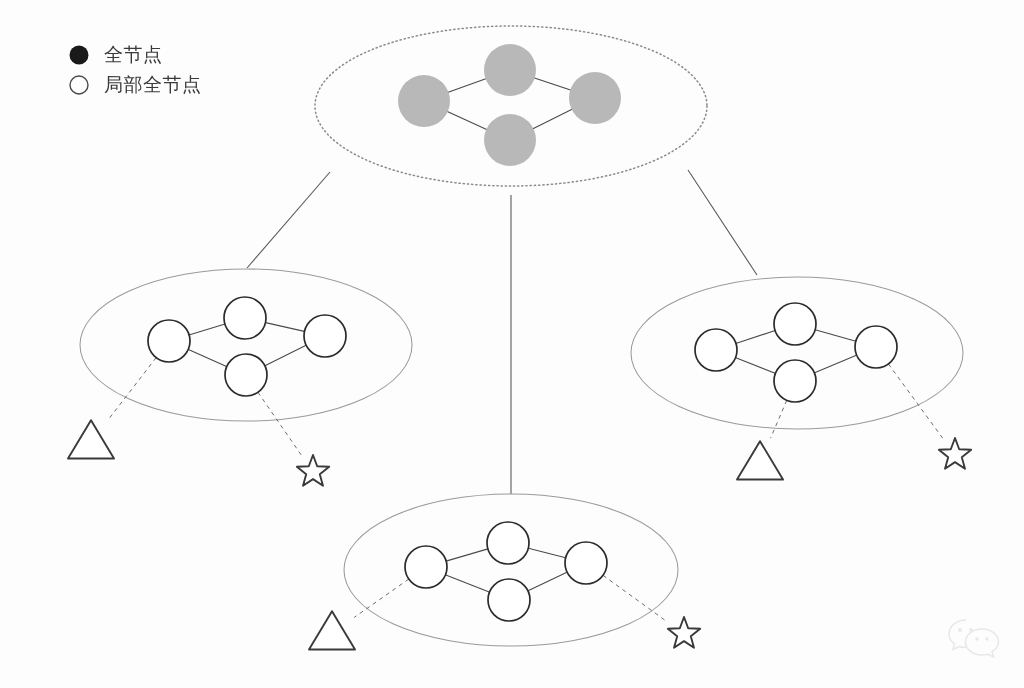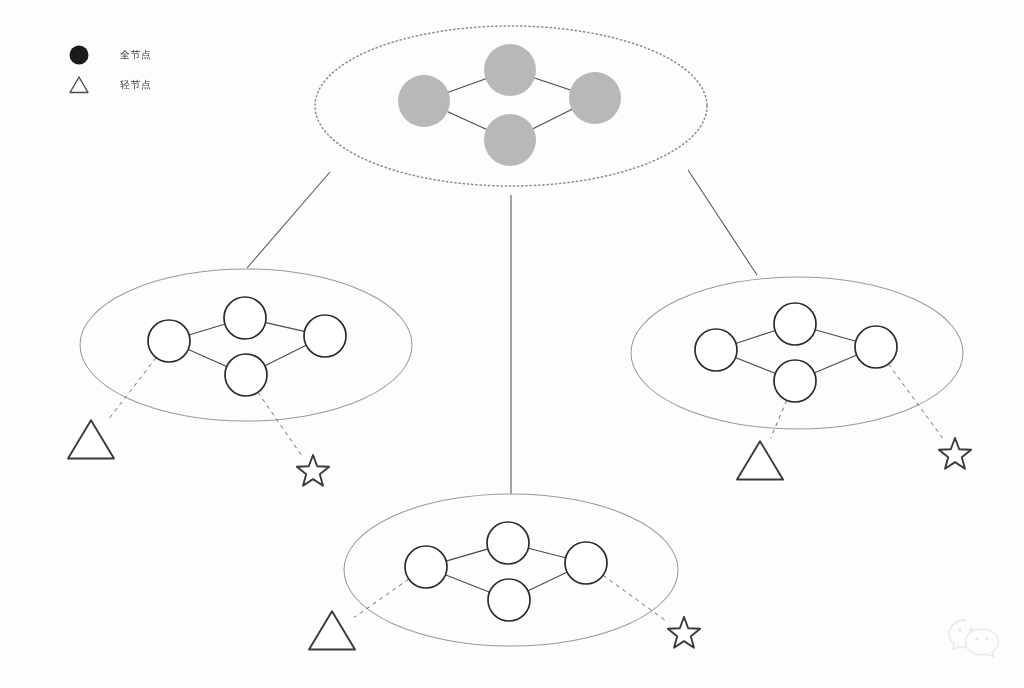--- a/index.html
+++ b/index.html
@@ -37,22 +37,22 @@
   }
   .legend-icon {
     width: 30px;
     height: 30px;
     display: flex;
     align-items: center;
     justify-content: center;
     flex: 0 0 30px;
   }
   .legend-label {
-    margin-left: 26px;
-    font-size: 10px;
+    margin-left: 10px;
+    font-size: 19px;
     color: #3a3a3a;
     letter-spacing: 0.5px;
     font-family: Liberation Sans, sans-serif;
     white-space: nowrap;
   }
   .watermark {
     position: absolute;
     right: 22px;
     bottom: 28px;
     width: 56px;
@@ -136,24 +136,24 @@
       <span class="legend-icon">
         <svg width="22" height="22" viewBox="0 0 22 22">
             <circle cx="11" cy="11" r="9.5" fill="#1a1a1a"></circle>
           </svg>
       </span>
       <span class="legend-label">全节点</span>
     </div>
     <div class="legend-row">
       <span class="legend-icon">
         <svg width="22" height="22" viewBox="0 0 22 22">
-            <polygon points="11,3 20,18.5 2,18.5" fill="none" stroke="#4a4a4a" stroke-width="1.4" stroke-linejoin="round"></polygon>
+            <circle cx="11" cy="11" r="9" fill="none" stroke="#4a4a4a" stroke-width="1.4"></circle>
           </svg>
       </span>
-      <span class="legend-label">轻节点</span>
+      <span class="legend-label">局部全节点</span>
     </div>
   </div>
 
   <div class="watermark">
     <svg width="56" height="50" viewBox="0 0 56 50">
       <g fill="none" stroke="#b0b0b0" stroke-width="1.6">
         <path d="M20 10 C10 10 3 16.5 3 24 C3 28 5 31.5 8.5 34 L7 39.5 L13 36.5 C15.2 37.2 17.6 37.5 20 37.3"></path>
         <path d="M36 19 C26.5 19 19.5 25 19.5 32 C19.5 39 26.5 45 36 45 C38 45 40 44.7 41.8 44.2 L47.5 47 L46 41.8 C50 39.4 52.5 36 52.5 32 C52.5 25 45.5 19 36 19 Z"></path>
       </g>
       <g fill="#b0b0b0">

